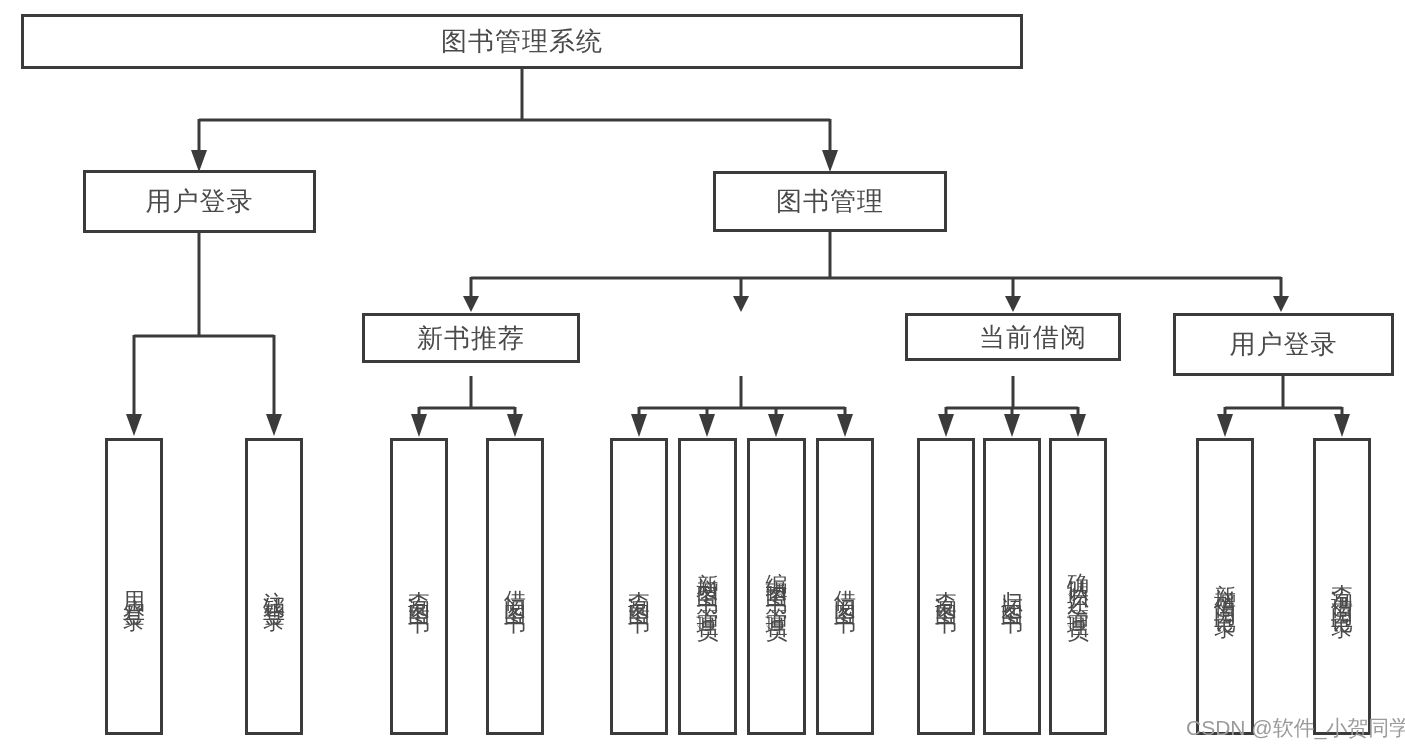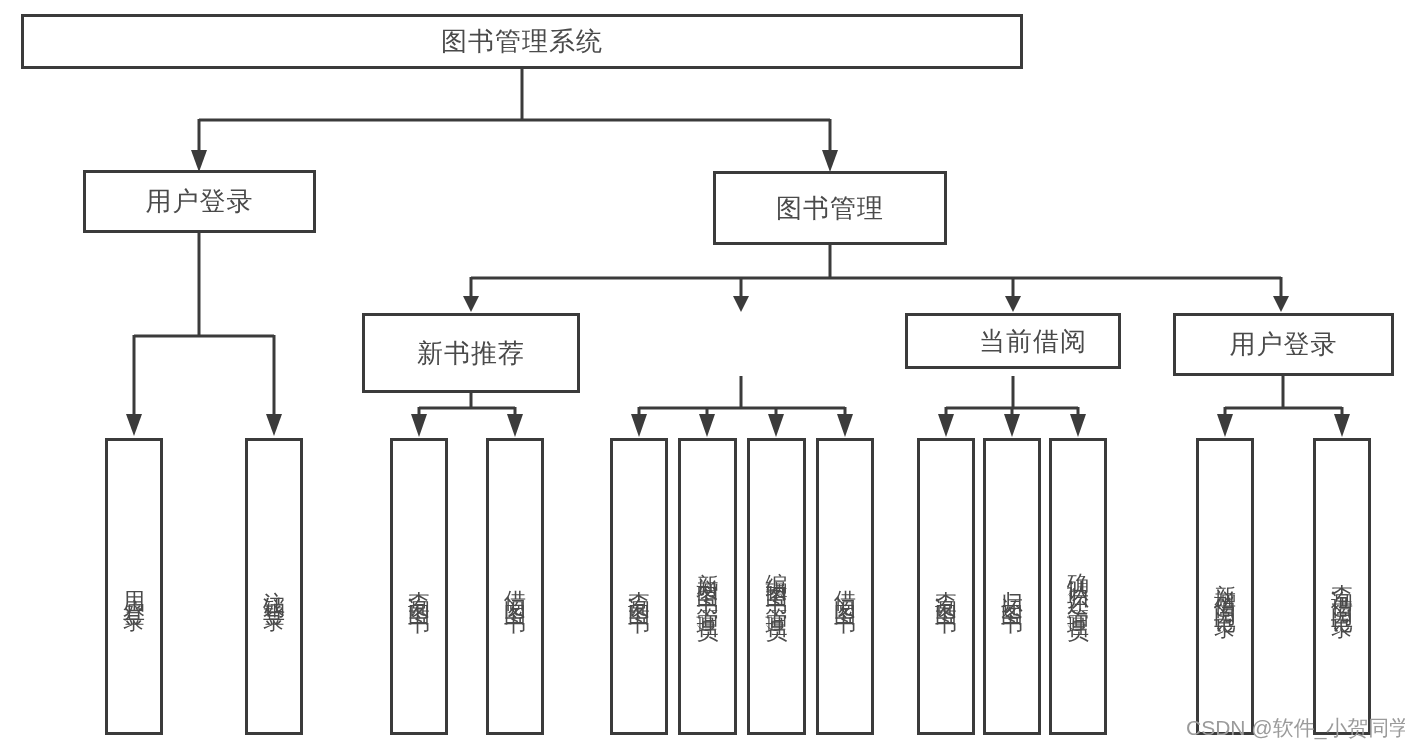--- a/index.html
+++ b/index.html
@@ -115,28 +115,28 @@
     <polygon class="t" points="1334,414 1350,414 1342,437"></polygon>
   </svg>
 
   <div class="node hnode" style="left:21px; top:14px; width:1002px; height:55px;">
     <span>图书管理系统</span>
   </div>
 
   <div class="node hnode" style="left:83px; top:170px; width:233px; height:63px;">
     <span>用户登录</span>
   </div>
-  <div class="node hnode" style="left:713px; top:171px; width:234px; height:74px;">
+  <div class="node hnode" style="left:713px; top:171px; width:234px; height:61px;">
     <span>图书管理</span>
   </div>
 
-  <div class="node hnode" style="left:362px; top:313px; width:218px; height:80px;">
+  <div class="node hnode" style="left:362px; top:313px; width:218px; height:50px;">
     <span>新书推荐</span>
   </div>
-  <div class="node hnode" style="left:905px; top:313px; width:216px; height:56px;padding-left:40px;">
+  <div class="node hnode" style="left:905px; top:313px; width:216px; height:48px;padding-left:40px;">
     <span>当前借阅</span>
   </div>
   <div class="node hnode" style="left:1173px; top:313px; width:221px; height:63px;">
     <span>用户登录</span>
   </div>
 
   <div class="node leaf" style="left:105px; top:438px; width:58px; height:297px;">
     <span>用户登录</span>
   </div>
   <div class="node leaf" style="left:245px; top:438px; width:58px; height:297px;">

